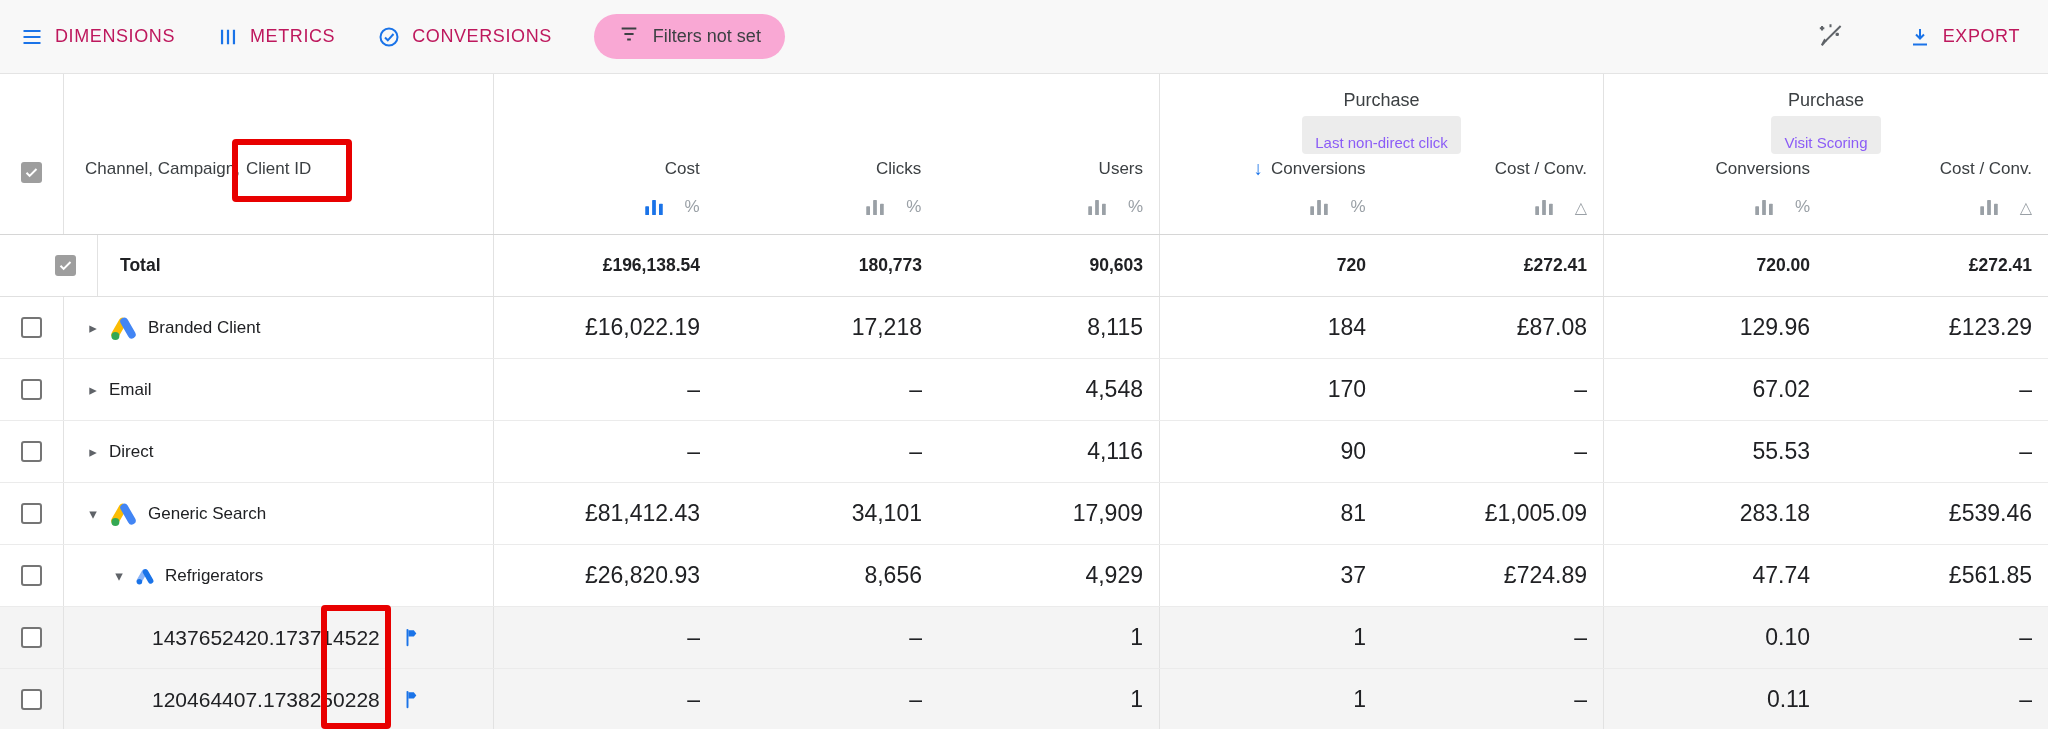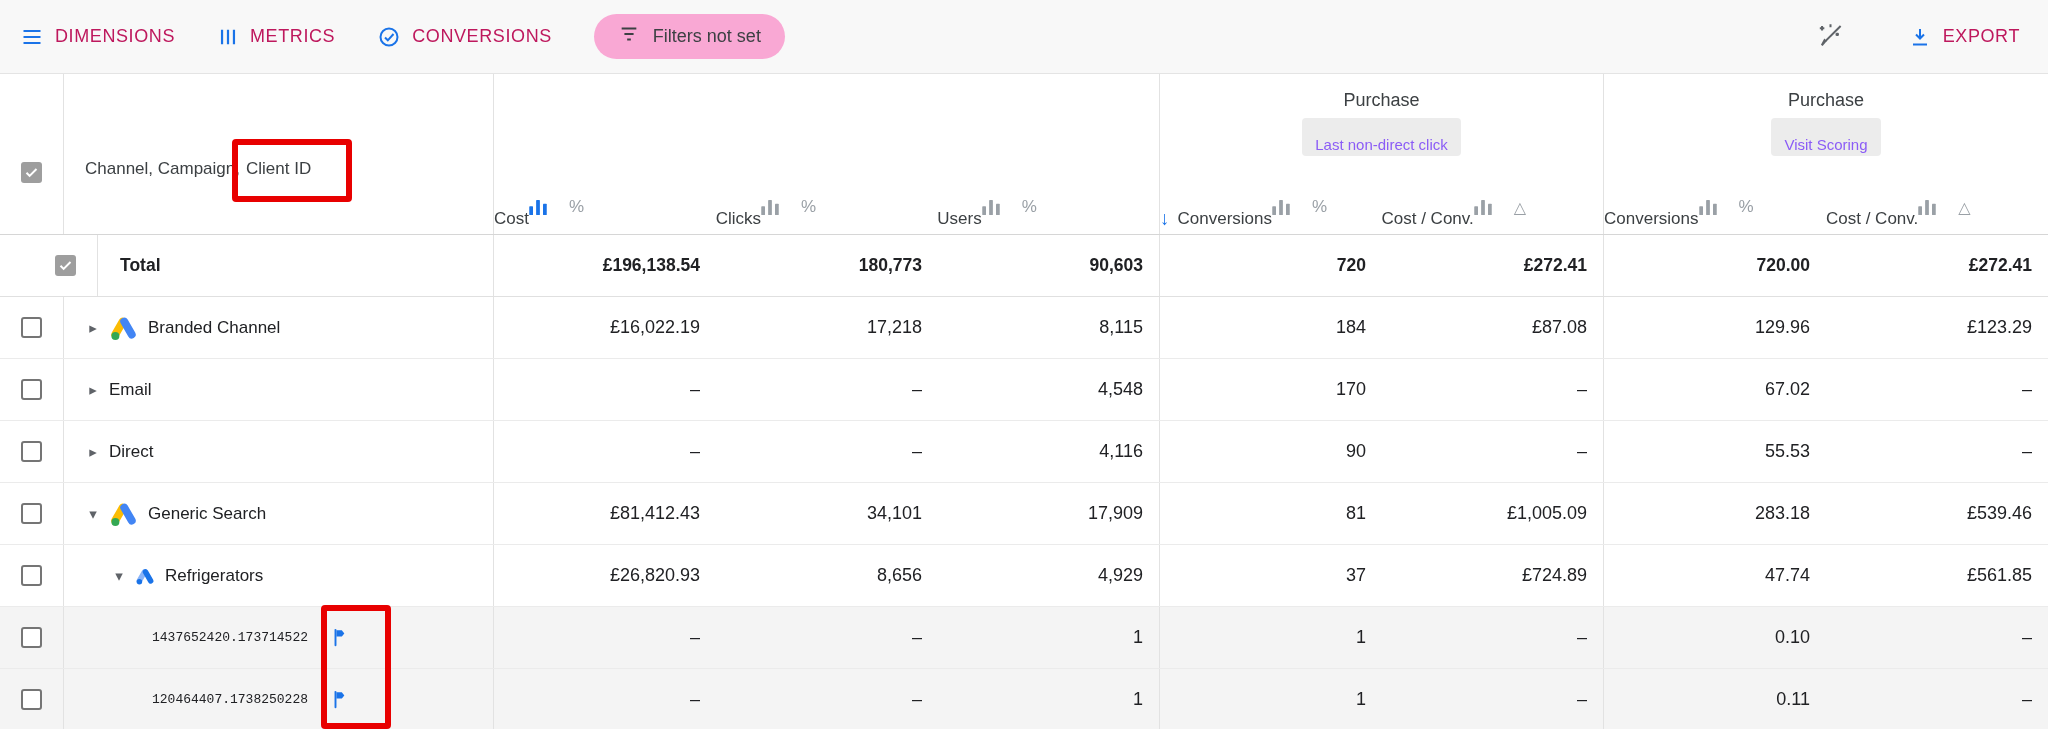--- a/index.html
+++ b/index.html
@@ -17,37 +17,37 @@
   .tb-btn .ticon { display:inline-flex; color:#1a73e8; }
   .pill { display:flex; align-items:center; gap:13px; background:#f9a8d4; border:none; cursor:pointer;
           border-radius:24px; height:45px; padding:0 24px; font:400 18px "Liberation Sans",sans-serif; color:#3c4043; }
   .icon-btn { background:none; border:none; cursor:pointer; display:inline-flex; }
 
   
   .c-check { width:64px; flex:none; border-right:1px solid #e2e2e2;
              display:flex; align-items:center; justify-content:center; }
   .c-name  { flex:1; border-right:1px solid #e2e2e2; display:flex; align-items:center; min-width:0; }
   .c-num   { width:222px; flex:none; display:flex; align-items:center; justify-content:flex-end;
-             padding-right:16px; font-size:18px; color:#202124; }
+             padding-right:16px; font-size:23px; color:#202124; }
   .c-num.bdr { border-right:1px solid #e2e2e2; }
 
   
   .thead { height:161px; display:flex; border-bottom:1px solid #d6d6d6; background:#fff; }
   .thead .c-check { align-items:flex-end; padding-bottom:51px; }
   .thead .c-name  { align-items:flex-end; padding:0 0 55px 21px; font-size:17px; color:#3c4043; }
   .hl { margin-left:6px; }
   .group { display:flex; flex-direction:column; }
   .g0 { width:666px; border-right:1px solid #e2e2e2; }
   .g1 { width:444px; border-right:1px solid #e2e2e2; }
   .g2 { width:444px; }
   .gtitle { margin-top:16px; height:28px; text-align:center; font-size:18px; color:#3c4043; }
   .gbadge-row { height:38px; display:flex; justify-content:center; }
   .gbadge { background:#ececec; color:#8b5cf6; font-size:15px; border-radius:4px; padding:18px 13px; line-height:18px; }
   .subcols { margin-top:auto; display:flex; }
-  .hcol { width:222px; display:flex; align-items:flex-end; padding-right:16px; cursor:pointer; }
+  .hcol { width:222px; display:flex; flex-direction:column; align-items:flex-end; padding-right:16px; cursor:pointer; }
   .hcol-label { height:30px; display:flex; align-items:center; gap:8px; font-size:17px; color:#3c4043; }
   .hcol-icons { height:50px; display:flex; align-items:center; gap:22px; color:#9aa0a6; padding-bottom:4px; }
   .mini { display:inline-flex; align-items:center; cursor:pointer; color:#9aa0a6; }
   .mini.active { color:#1a73e8; }
   .mini.pct { font-size:17px; }
   .mini.delta { font-size:16px; }
   .sort { color:#1a73e8; font-size:19px; font-weight:500; }
 
   
   .trow { height:62px; display:flex; border-bottom:1px solid #ebebeb; background:#fff; }
@@ -55,21 +55,21 @@
   .trow.total .c-num { font-weight:700; font-size:17.5px; }
   .trow.total .c-name { padding-left:22px; font-size:17.5px; }
   .shade-dark { background:#f4f4f4; }
   .lvl1 { padding-left:20px; }
   .lvl2 { padding-left:46px; }
   .lvl3 { padding-left:88px; }
   .arrow { width:18px; flex:none; text-align:center; margin-right:7px; font-size:15px; color:#5f6368; cursor:pointer; }
   .row-icon { display:inline-flex; margin-right:10px; flex:none; }
   .row-icon.after { margin:0 0 0 16px; }
   .row-label { font-size:17px; color:#202124; white-space:nowrap; }
-  .row-label.small { font-size:13px;font-family:Liberation Mono, monospace; }
+  .row-label.small { font-size:21px; }
 
   
   .checkbox { width:21px; height:21px; border-radius:3px; display:inline-flex;
               align-items:center; justify-content:center; cursor:pointer; flex:none; }
   .checkbox.checked { background:#9e9e9e; }
   .checkbox.unchecked { border:2px solid #757575; background:#fff; }
 
   
   .anno { position:absolute; border:6px solid #e80000; border-radius:4px; pointer-events:none; z-index:6; }
   #anno-client-id { left:232px; top:139px; width:120px; height:63px; }
@@ -308,21 +308,21 @@
         </div>
         <div class="cell c-name lvl1">
           <span class="arrow">▸</span>
           <span class="row-icon">
             <svg viewBox="0 0 24 24" width="29" height="29">
               <rect x="5" y="3" width="6.6" height="19" rx="3.3" transform="rotate(30 8.3 12.5)" fill="#fbbc04"></rect>
               <rect x="12.4" y="3" width="6.6" height="19" rx="3.3" transform="rotate(-30 15.7 12.5)" fill="#4285f4"></rect>
               <circle cx="5.3" cy="19" r="3.3" fill="#34a853"></circle>
             </svg>
           </span>
-          <span class="row-label">Branded Channel</span>
+          <span class="row-label">Branded Client</span>
         </div>
         <div class="cell c-num">£16,022.19</div>
         <div class="cell c-num">17,218</div>
         <div class="cell c-num bdr">8,115</div>
         <div class="cell c-num">184</div>
         <div class="cell c-num bdr">£87.08</div>
         <div class="cell c-num">129.96</div>
         <div class="cell c-num">£123.29</div>
       </div>
       <div class="trow">

